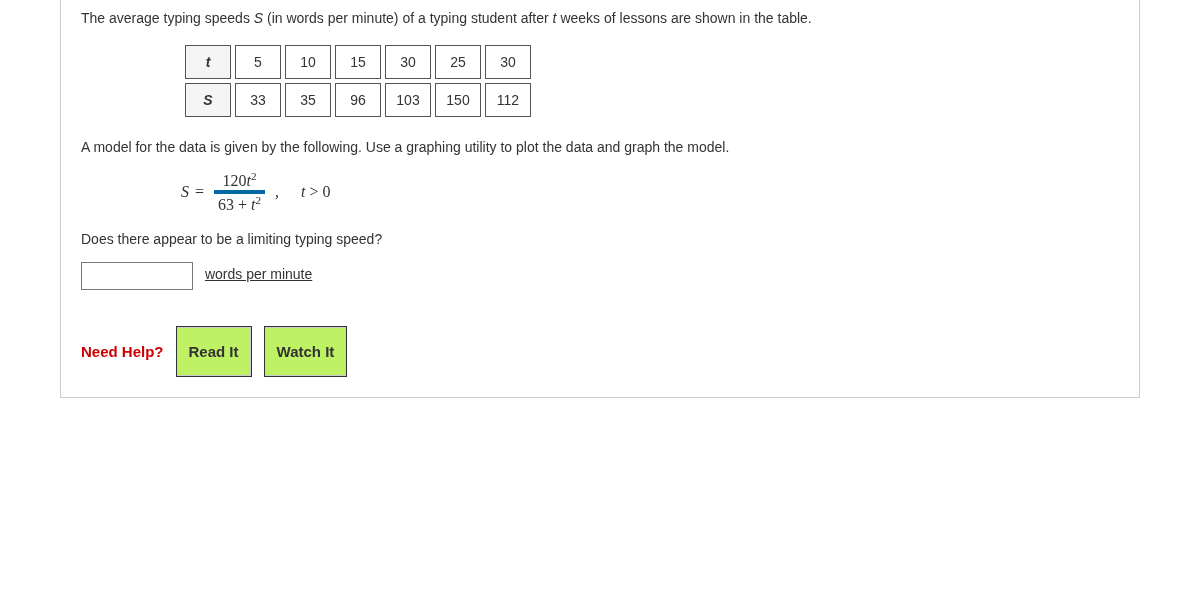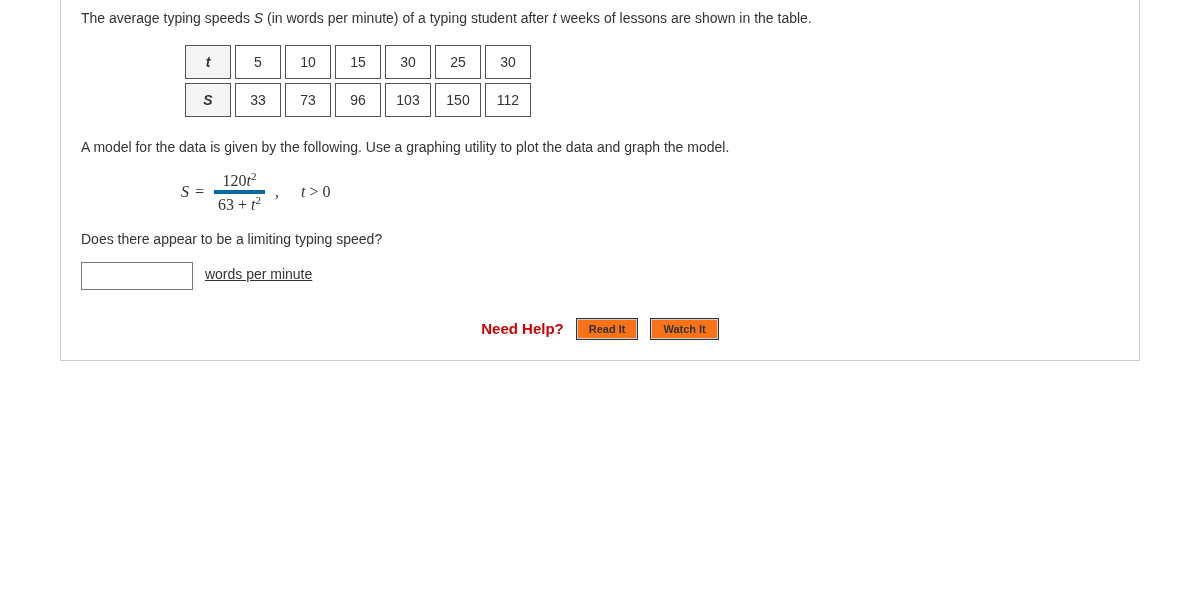--- a/index.html
+++ b/index.html
@@ -92,36 +92,35 @@
     background: #fff;
     display: inline-block;
     vertical-align: middle;
   }
   .units-label { margin-left: 8px; text-decoration: underline; }
 
   .need-help-row {
     display: flex;
     align-items: center;
     gap: 12px;
-    margin-top: 28px;
-    justify-content: center;
+    margin-top: 36px;
   }
   .need-help-label {
     color: #c00;
     font-weight: bold;
     font-size: 15px;
   }
   .help-btn {
     border: 1px solid #333;
     box-shadow: inset 0 0 0 1px #ccc;
-    padding: 4px 12px;
-    font-size: 11px;
+    padding: 16px 12px;
+    font-size: 15px;
     font-weight: bold;
     font-family: Verdana, sans-serif;
-    background: #f97316;
+    background: #bef264;
     cursor: pointer;
     display: inline-block;
   }
 </style>
 </head>
 <body>
 
 <div class="wrap">
 
   <p class="para">
@@ -136,21 +135,21 @@
         <td>5</td>
         <td>10</td>
         <td>15</td>
         <td>30</td>
         <td>25</td>
         <td>30</td>
       </tr>
       <tr>
         <td class="hdr">S</td>
         <td>33</td>
-        <td>73</td>
+        <td>35</td>
         <td>96</td>
         <td>103</td>
         <td>150</td>
         <td>112</td>
       </tr>
     </tbody>
       </table>
   </div>
 
   <p class="para">A model for the data is given by the following. Use a graphing utility to plot the data and graph the model.</p>

